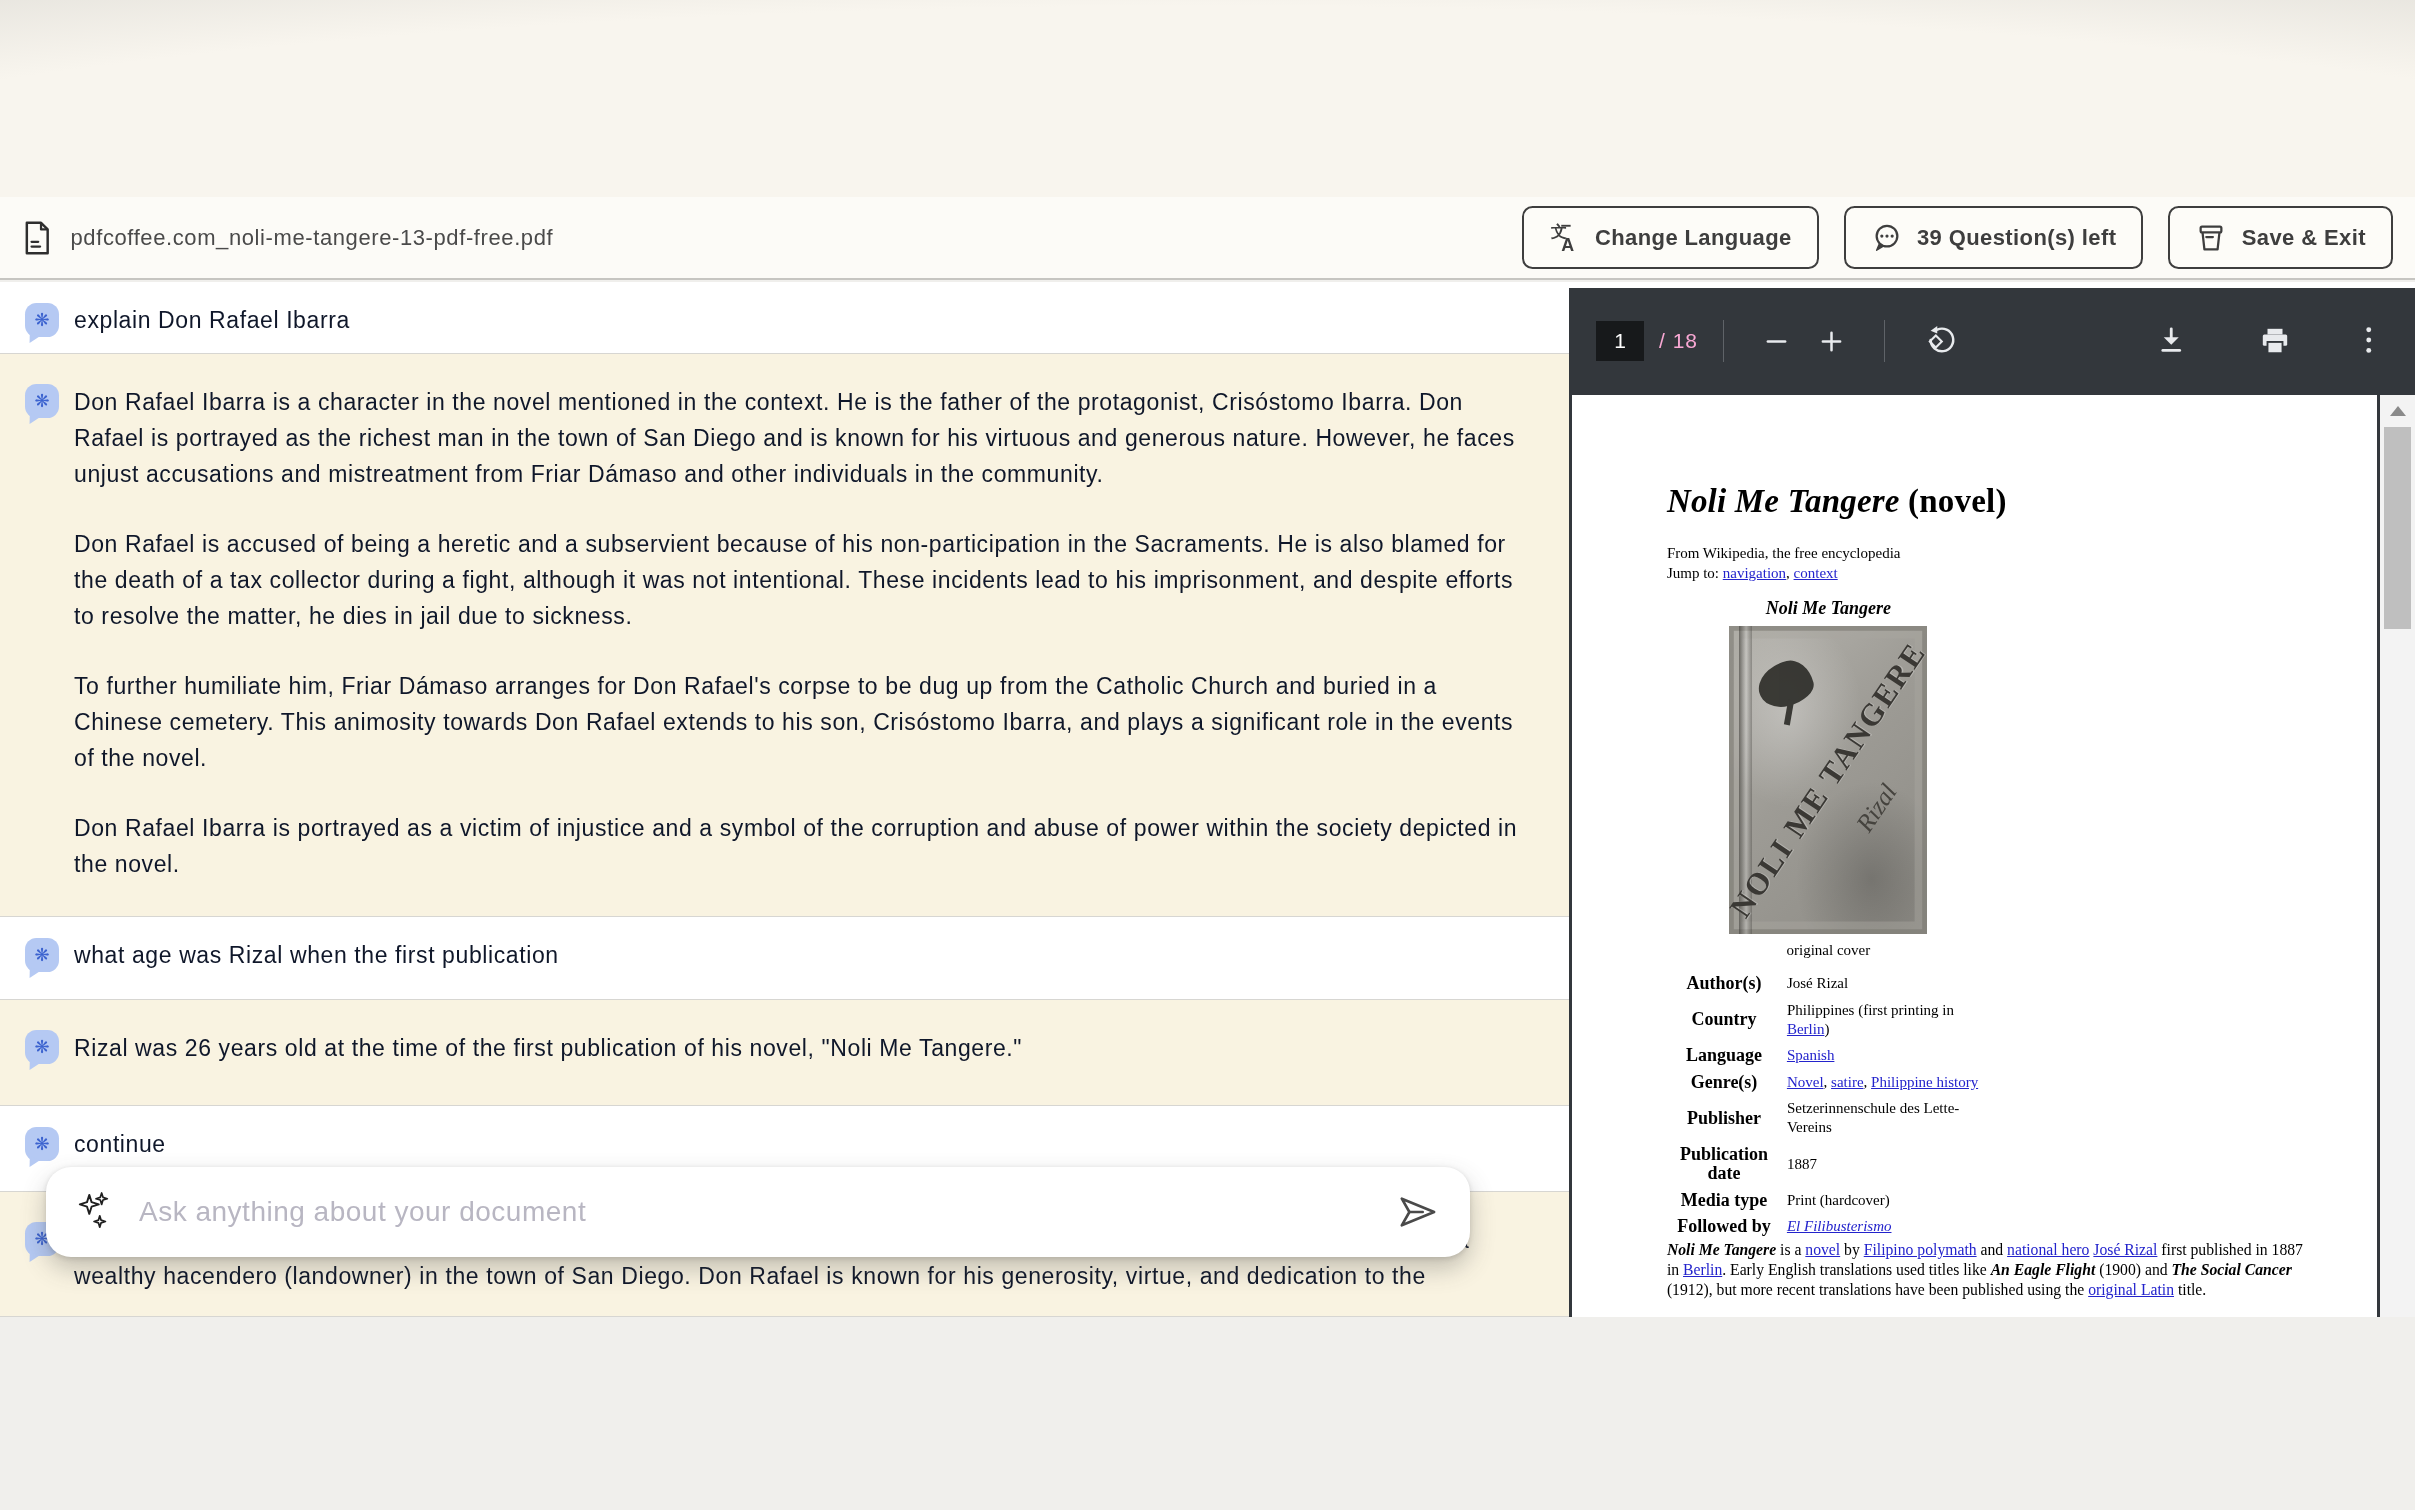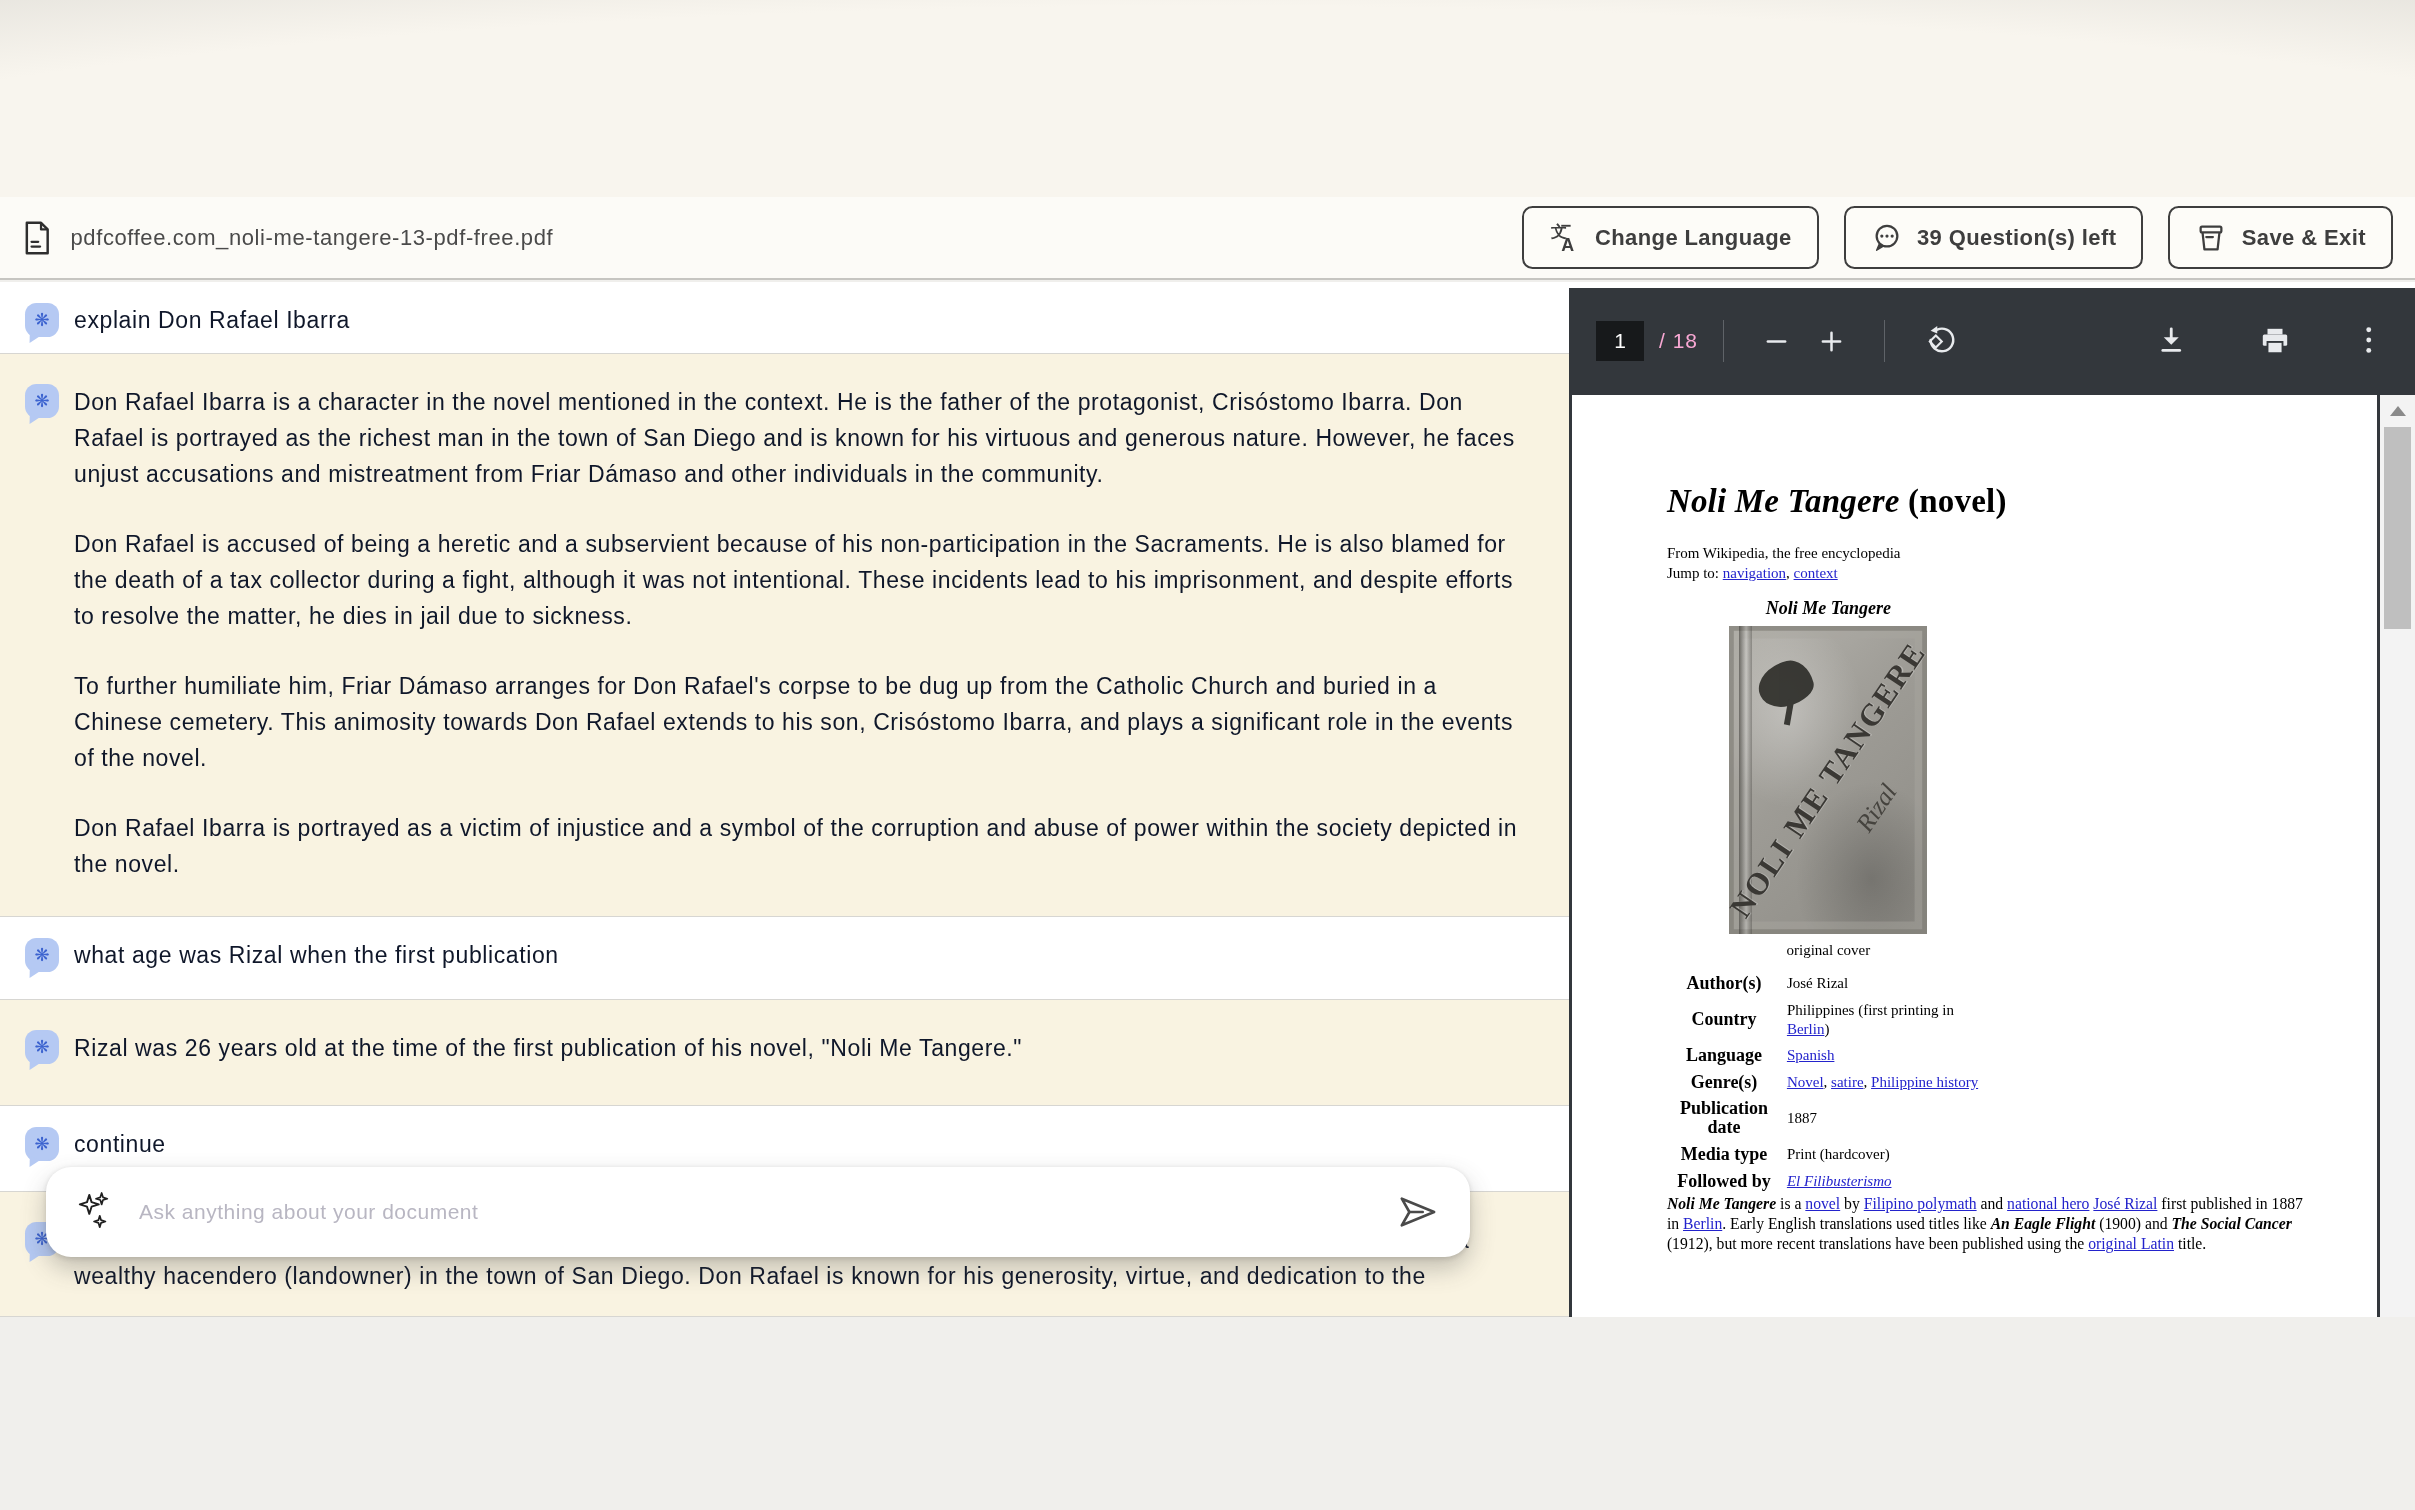--- a/index.html
+++ b/index.html
@@ -43,21 +43,21 @@
     border-radius:11.4px;display:flex;align-items:center;justify-content:center;margin-top:0;}
   .bubble-icon::after{content:'';position:absolute;left:2.9px;bottom:-6.7px;width:0;height:0;
     border-left:3.8px solid transparent;border-right:8.6px solid transparent;
     border-top:10.5px solid #b5c9f3;transform:rotate(18deg);}
   .bubble-glyph{color:#3c63cf;font-size:18px;line-height:1;}
 
   
   .chat-input{position:absolute;left:46px;top:885px;width:1424px;height:90px;background:#fff;
     border-radius:25px;box-shadow:0 11.4px 25px rgba(70,70,70,.30),0 1.9px 5.7px rgba(0,0,0,.12);
     display:flex;align-items:center;padding:0 30px;gap:23px;z-index:6;}
-  .chat-input input{flex:1;border:none;outline:none;font-size:21px;color:#333;
+  .chat-input input{flex:1;border:none;outline:none;font-size:28px;color:#333;
     letter-spacing:0.5px;background:transparent;font-family:inherit;}
   .chat-input input::placeholder{color:#b8b6c2;}
   .send-btn{background:none;border:none;padding:0;cursor:pointer;display:flex;}
 
   
   .pdf{position:absolute;left:1569px;top:5.7px;width:846px;height:1029px;background:#33373c;}
   .pdf-toolbar{height:107px;display:flex;align-items:center;padding:0 27px;color:#e8eaed;}
   .page-box{width:48px;height:40px;background:#17191b;display:flex;align-items:center;
     justify-content:center;font-size:21px;color:#fff;cursor:text;}
   .page-total{margin-left:15px;font-size:21px;color:#f9a8d4;letter-spacing:1px;}
@@ -317,20 +317,24 @@
                   </tr>
                   <tr>
                     <th>Language</th>
                     <td><a class="wlink" href="#">Spanish</a></td>
                   </tr>
                   <tr>
                     <th>Genre(s)</th>
                     <td><a class="wlink" href="#">Novel</a><span>, </span><a class="wlink" href="#">satire</a><span>, </span><a class="wlink" href="#">Philippine history</a></td>
                   </tr>
                   <tr>
+                    <th>Publisher</th>
+                    <td><span>Setzerinnenschule des Lette-Vereins</span></td>
+                  </tr>
+                  <tr>
                     <th>Publication date</th>
                     <td><span>1887</span></td>
                   </tr>
                   <tr>
                     <th>Media type</th>
                     <td><span>Print (hardcover)</span></td>
                   </tr>
                   <tr>
                     <th>Followed by</th>
                     <td><a class="wlink wi" href="#">El Filibusterismo</a></td>

